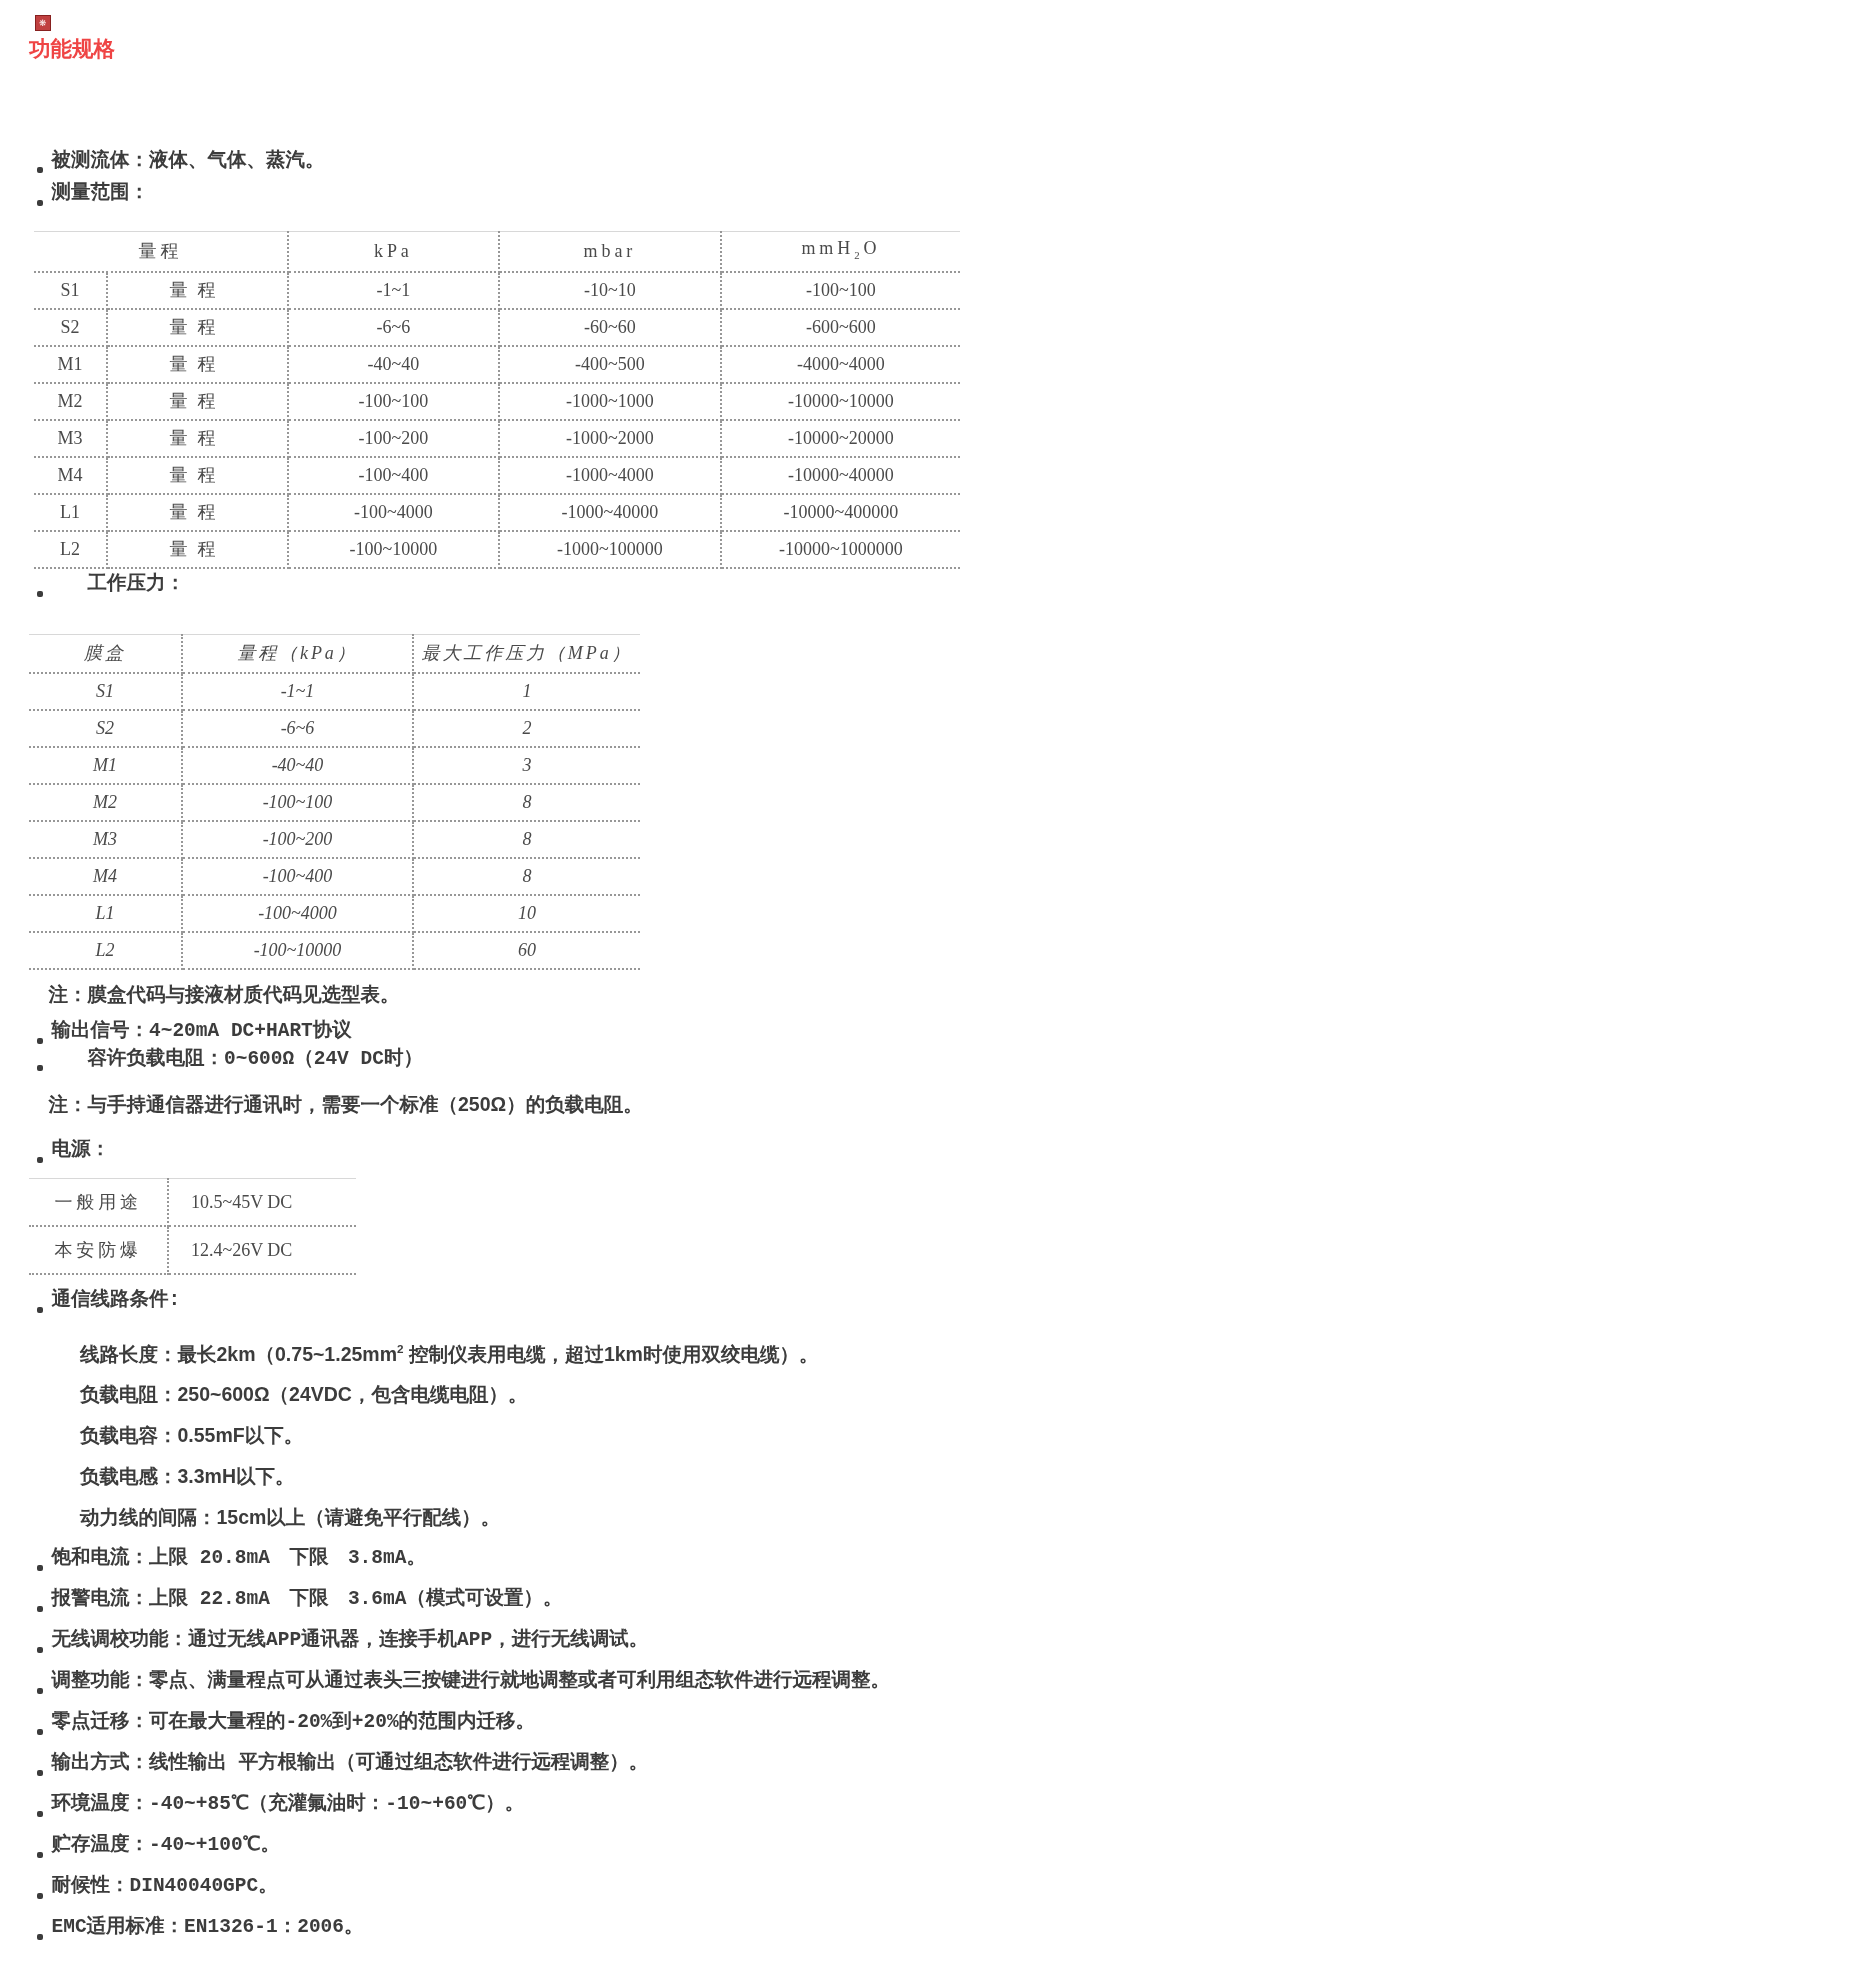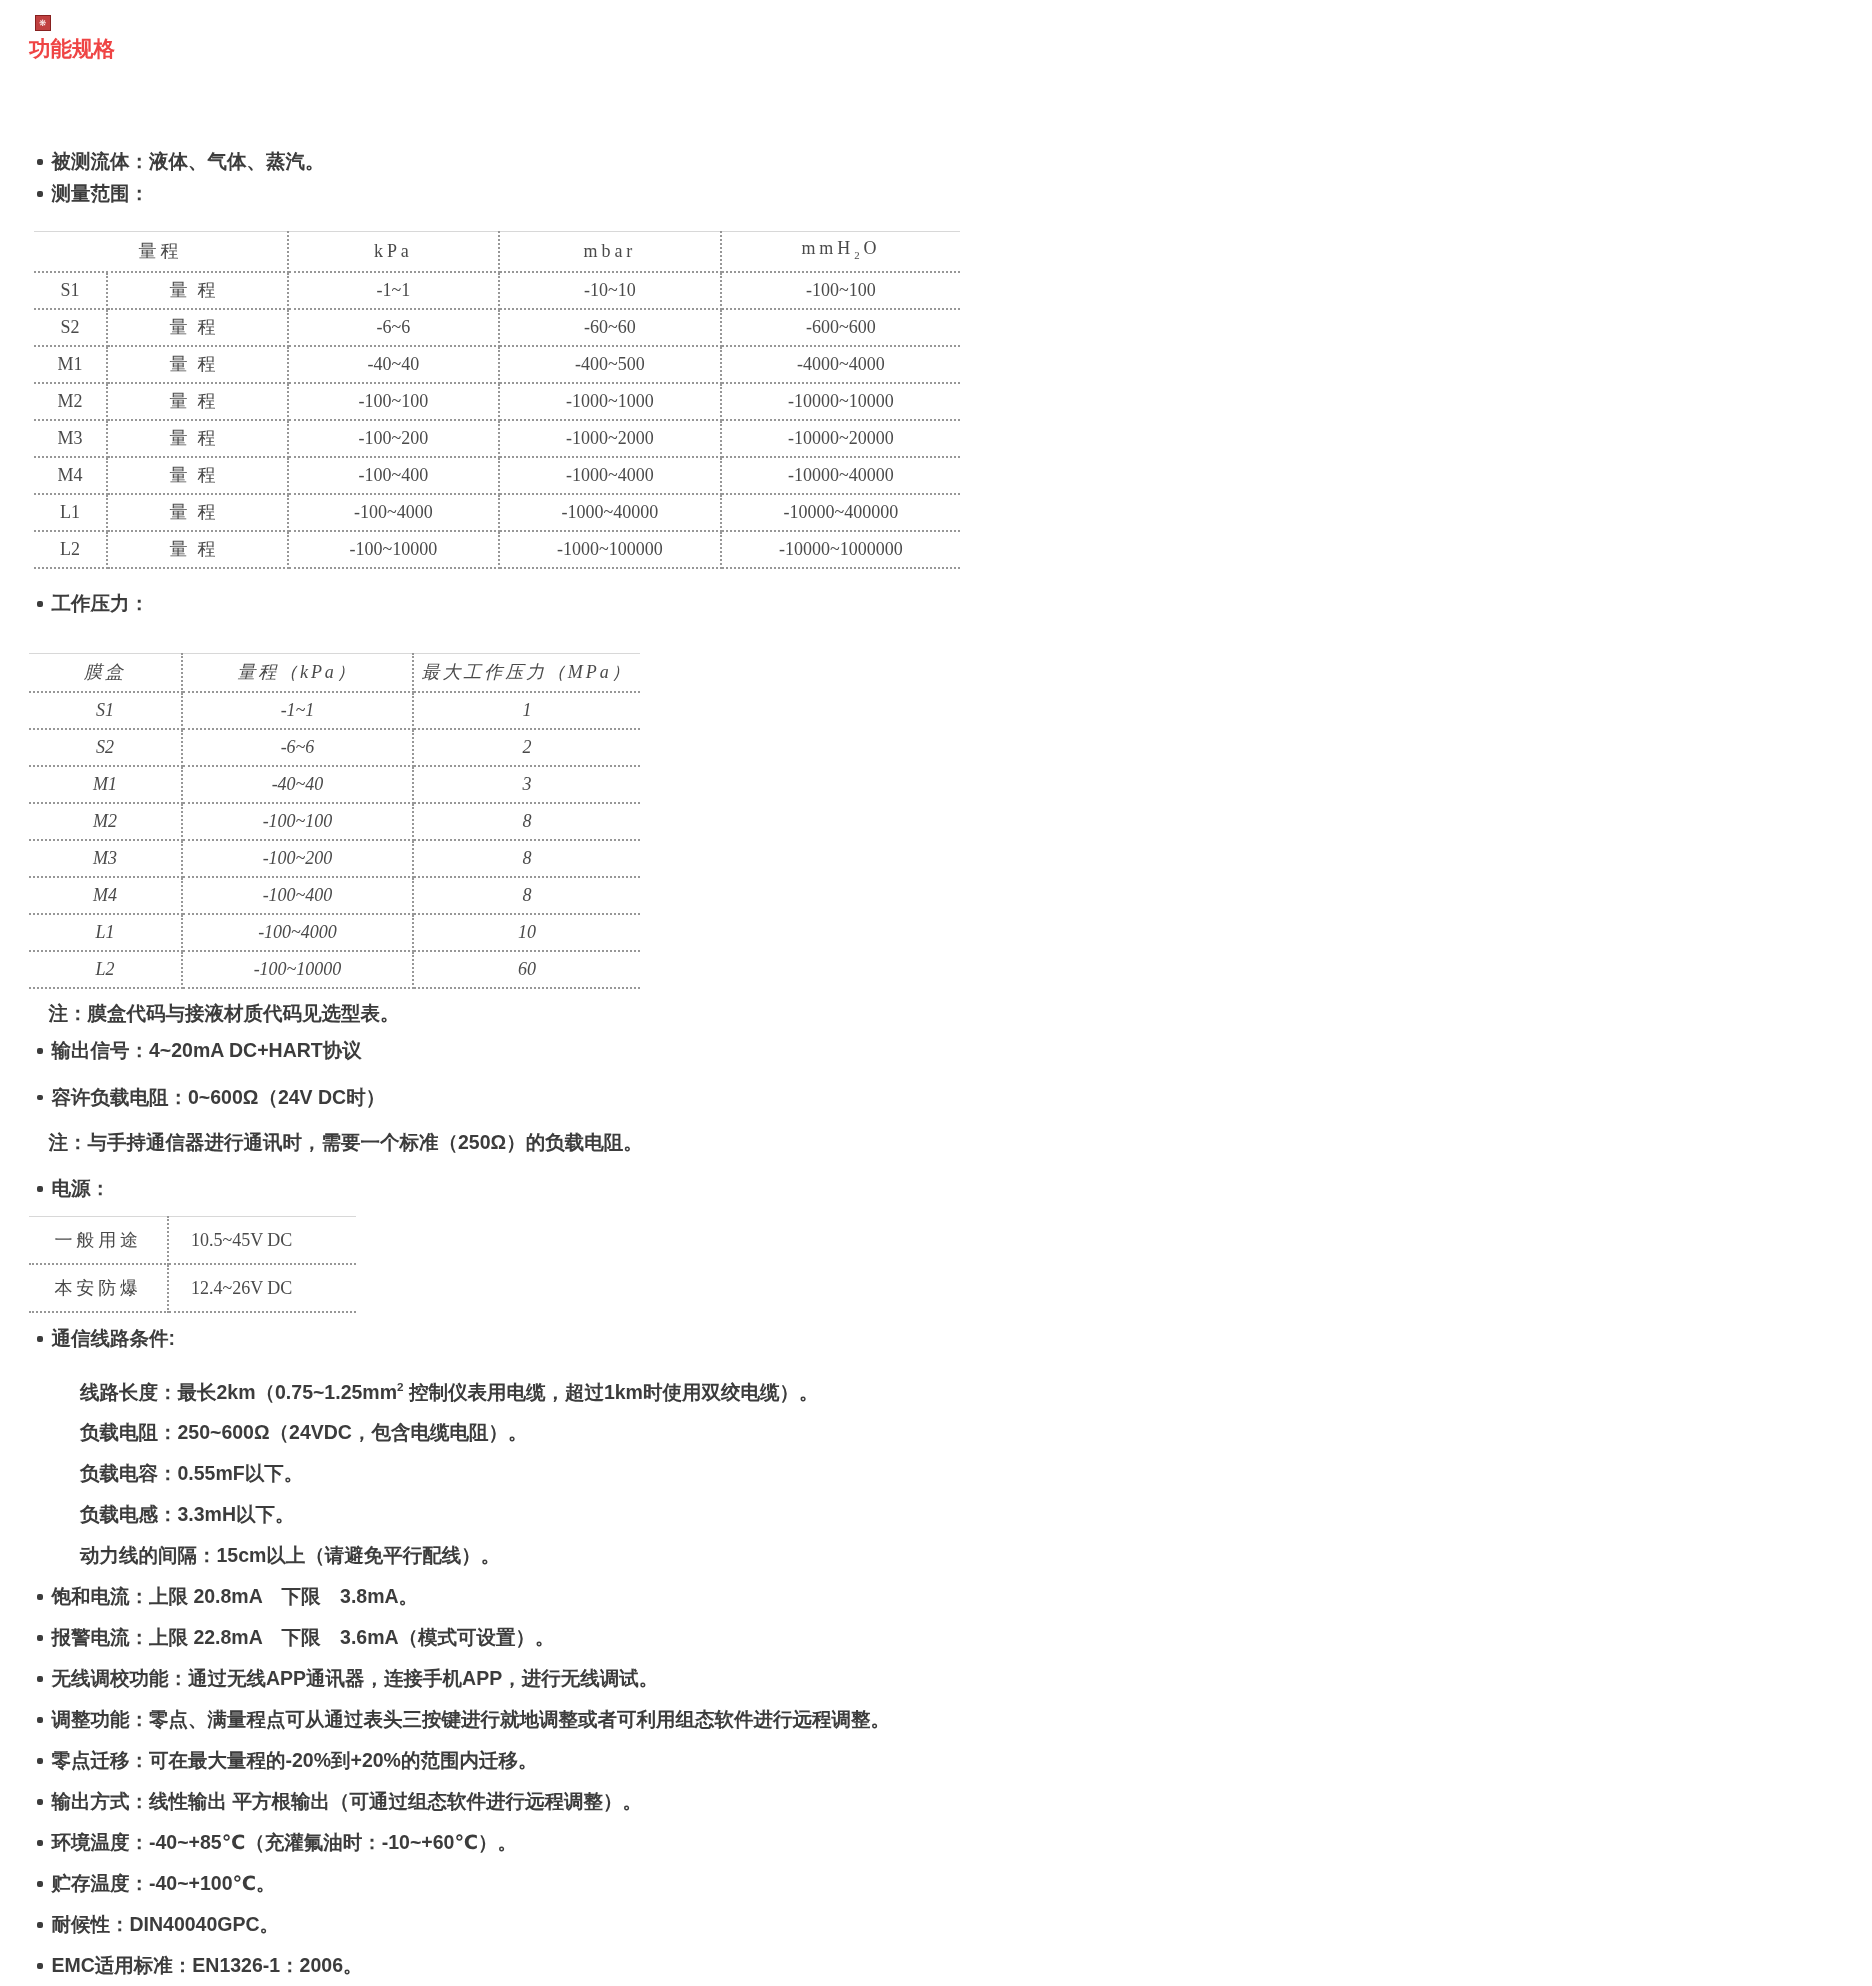--- a/index.html
+++ b/index.html
@@ -11,21 +11,21 @@
   .content{position:relative;padding:7.8px 0 0 29px;}
 
   .doc-icon{
     display:inline-flex;align-items:center;justify-content:center;
     width:13.7px;height:13.7px;margin-left:5.9px;
     background:#c04040;border:1px solid #87201f;color:rgba(255,255,255,.95);
     font-size:8.8px;line-height:1;
   }
   .page-title{font-size:21.5px;line-height:25px;margin-top:5.9px;color:#ef4444;}
 
-  .bullet{display:flex;align-items:flex-start;line-height:23.4px;margin-left:7.8px;}
+  .bullet{display:flex;align-items:flex-end;line-height:23.4px;margin-left:7.8px;font-family:Liberation Mono, monospace;}
   .bullet .dot{flex:none;width:5.9px;height:5.9px;background:#3c3c3c;border-radius:2px;margin:8.8px 8.8px 0 0;}
 
   .note{line-height:23.4px;margin-left:19.5px;}
   .subline{line-height:23.4px;margin-left:51px;}
 
   sup{font-size:60%;vertical-align:super;}
   sub{font-size:60%;vertical-align:sub;}
 
   table.tbl{
     border-collapse:collapse;table-layout:fixed;
@@ -48,21 +48,21 @@
 
   .tbl-pressure{margin-top:37px;width:611px;}
   .tbl-pressure td{height:35px;line-height:35px;font-style:italic;}
   .tbl-pressure thead td{height:37px;line-height:37px;letter-spacing:2.9px;}
 
   .tbl-power{margin-top:15.6px;width:327px;border-bottom:1px solid #d8d8d8;}
   .tbl-power td{height:46px;line-height:46px;}
   .tbl-power .power-label{letter-spacing:3.9px;}
   .tbl-power .power-value{text-align:left;padding-left:21.5px;}
 
-  .mt-90{margin-top:88px;} .mt-9{margin-top:8.8px;} .mt-20{margin-top:23px;}
+  .mt-90{margin-top:88px;} .mt-9{margin-top:8.8px;} .mt-20{margin-top:4px;gap:36px;}
   .mt-14{margin-top:13.7px;} .mt-22{margin-top:21.5px;} .mt-24{margin-top:23.4px;}
   .mt-25{margin-top:24.4px;} .mt-18{margin-top:17.6px;}
 </style>
 </head>
 <body>
 
 <div class="content">
 
   <span class="doc-icon">❋</span>
 

